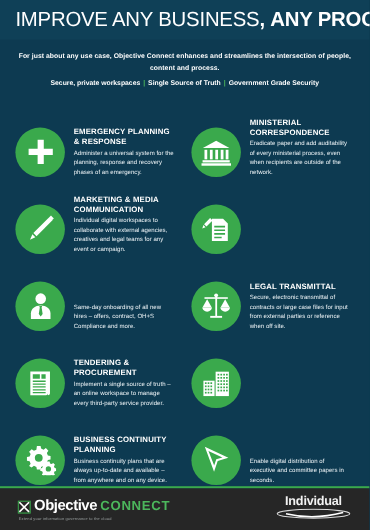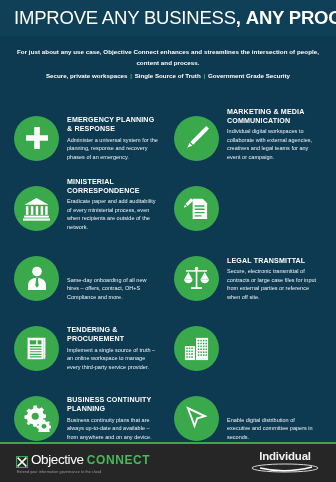--- a/index.html
+++ b/index.html
@@ -88,21 +88,21 @@
   .footer {
     position:absolute; left:0; right:0; bottom:0;
     height:38px;
     background:#262626;
     display:flex; align-items:center; justify-content:space-between;
     padding:0 16px;
   }
   .oc-logo { display:flex; flex-direction:column; justify-content:center; }
   .oc-row { display:flex; align-items:center; gap:3px; }
   .oc-mark { width:12px; height:12px; }
-  .oc-obj { font-size:13.5px; font-weight:400; letter-spacing:-0.4px; color:#ffffff; }
+  .oc-obj { font-size:13.5px; font-weight:700; letter-spacing:-0.4px; color:#ffffff; }
   .oc-con { font-size:12px; font-weight:700; letter-spacing:0.6px; color:#4cb75c; }
   .oc-tag { font-size:3.6px; color:#9aa0a0; letter-spacing:0.15px; margin-top:2.5px; margin-left:1px; }
 
   .ic-logo { text-align:center; }
   .ic-name { font-size:11.5px; font-weight:700; letter-spacing:-0.2px; color:#f2f2f2; }
   .ic-swoosh { display:block; margin-top:-3px; }
 </style>
 </head>
 <body>
 
@@ -138,50 +138,50 @@
       <div class="txt">
         <div class="ttl">EMERGENCY PLANNING &amp; RESPONSE</div>
         <div class="desc">Administer a universal system for the planning, response and recovery phases of an emergency.</div>
       </div>
     </div>
 
     <div class="cell">
       <div class="circle">
         <span>
           <svg width="27" height="27" viewBox="0 0 28 28">
-            <path fill="#ffffff" d="M22.8 2.3 25.8 5.3 10.6 20.5 7.6 17.5z"></path>
-            <path fill="#ffffff" d="M6.7 18.6 9.5 21.4 4.4 23.7z"></path>
-            <path fill="#ffffff" d="M24.2 1 26.9 3.7l-1.6 1.6-2.7-2.7z"></path>
-          </svg>
-        </span>
-      </div>
-      <div class="txt">
-        <div class="ttl">MARKETING &amp; MEDIA COMMUNICATION</div>
-        <div class="desc">Individual digital workspaces to collaborate with external agencies, creatives and legal teams for any event or campaign.</div>
-      </div>
-    </div>
-
-    <div class="cell">
-      <div class="circle">
-        <span>
-          <svg width="27" height="27" viewBox="0 0 28 28">
             <path fill="#ffffff" d="M14 3 1.5 10h25z"></path>
             <rect fill="#ffffff" x="3" y="11.6" width="2.6" height="9"></rect>
             <rect fill="#ffffff" x="8.1" y="11.6" width="2.6" height="9"></rect>
             <rect fill="#ffffff" x="13.2" y="11.6" width="2.6" height="9"></rect>
             <rect fill="#ffffff" x="18.3" y="11.6" width="2.6" height="9"></rect>
             <rect fill="#ffffff" x="23" y="11.6" width="2.6" height="9"></rect>
             <rect fill="#ffffff" x="1.2" y="21.4" width="25.6" height="2.1"></rect>
             <rect fill="#ffffff" x="0" y="24.3" width="28" height="2.3"></rect>
           </svg>
         </span>
       </div>
       <div class="txt">
         <div class="ttl">MINISTERIAL CORRESPONDENCE</div>
         <div class="desc">Eradicate paper and add auditability of every ministerial process, even when recipients are outside of the network.</div>
+      </div>
+    </div>
+
+    <div class="cell">
+      <div class="circle">
+        <span>
+          <svg width="27" height="27" viewBox="0 0 28 28">
+            <path fill="#ffffff" d="M22.8 2.3 25.8 5.3 10.6 20.5 7.6 17.5z"></path>
+            <path fill="#ffffff" d="M6.7 18.6 9.5 21.4 4.4 23.7z"></path>
+            <path fill="#ffffff" d="M24.2 1 26.9 3.7l-1.6 1.6-2.7-2.7z"></path>
+          </svg>
+        </span>
+      </div>
+      <div class="txt">
+        <div class="ttl">MARKETING &amp; MEDIA COMMUNICATION</div>
+        <div class="desc">Individual digital workspaces to collaborate with external agencies, creatives and legal teams for any event or campaign.</div>
       </div>
     </div>
 
     <div class="cell">
       <div class="circle">
         <span>
           <svg width="27" height="27" viewBox="0 0 28 28">
             <path fill="#ffffff" d="M10 4h10.5l4.5 4.5V25H10z"></path>
             <path fill="#3aa94c" d="M12.2 10.7h10.2v1.5H12.2zm0 3.4h10.2v1.5H12.2zm0 3.4h10.2v1.5H12.2zm0 3.4h7v1.5h-7z"></path>
             <path fill="#ffffff" d="M8.3 3.4 10.6 5.7 4.9 11.4 2.6 9.1z"></path>

